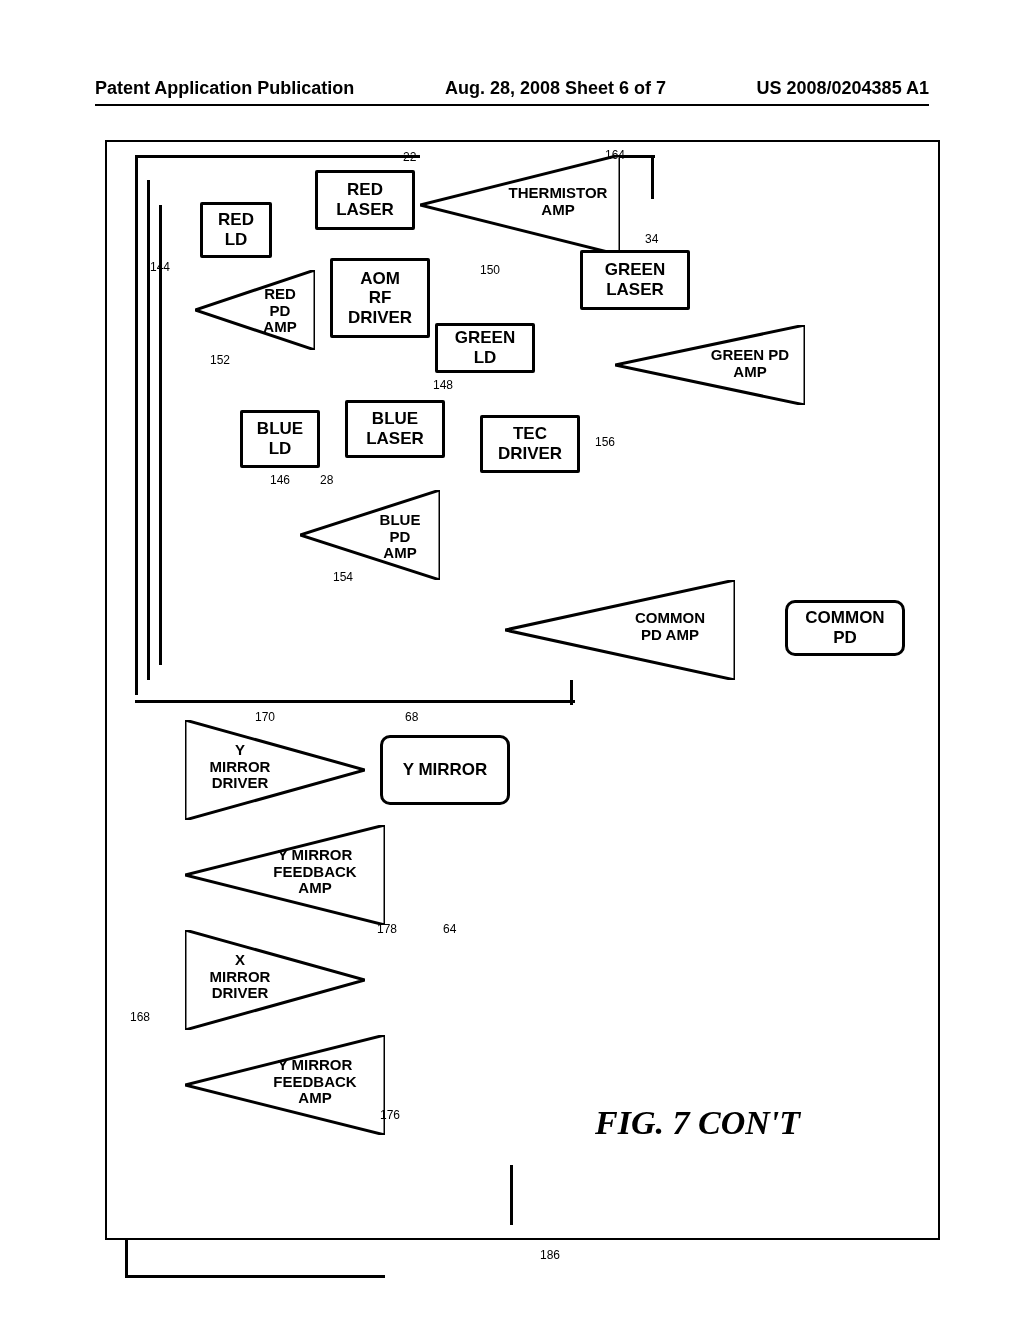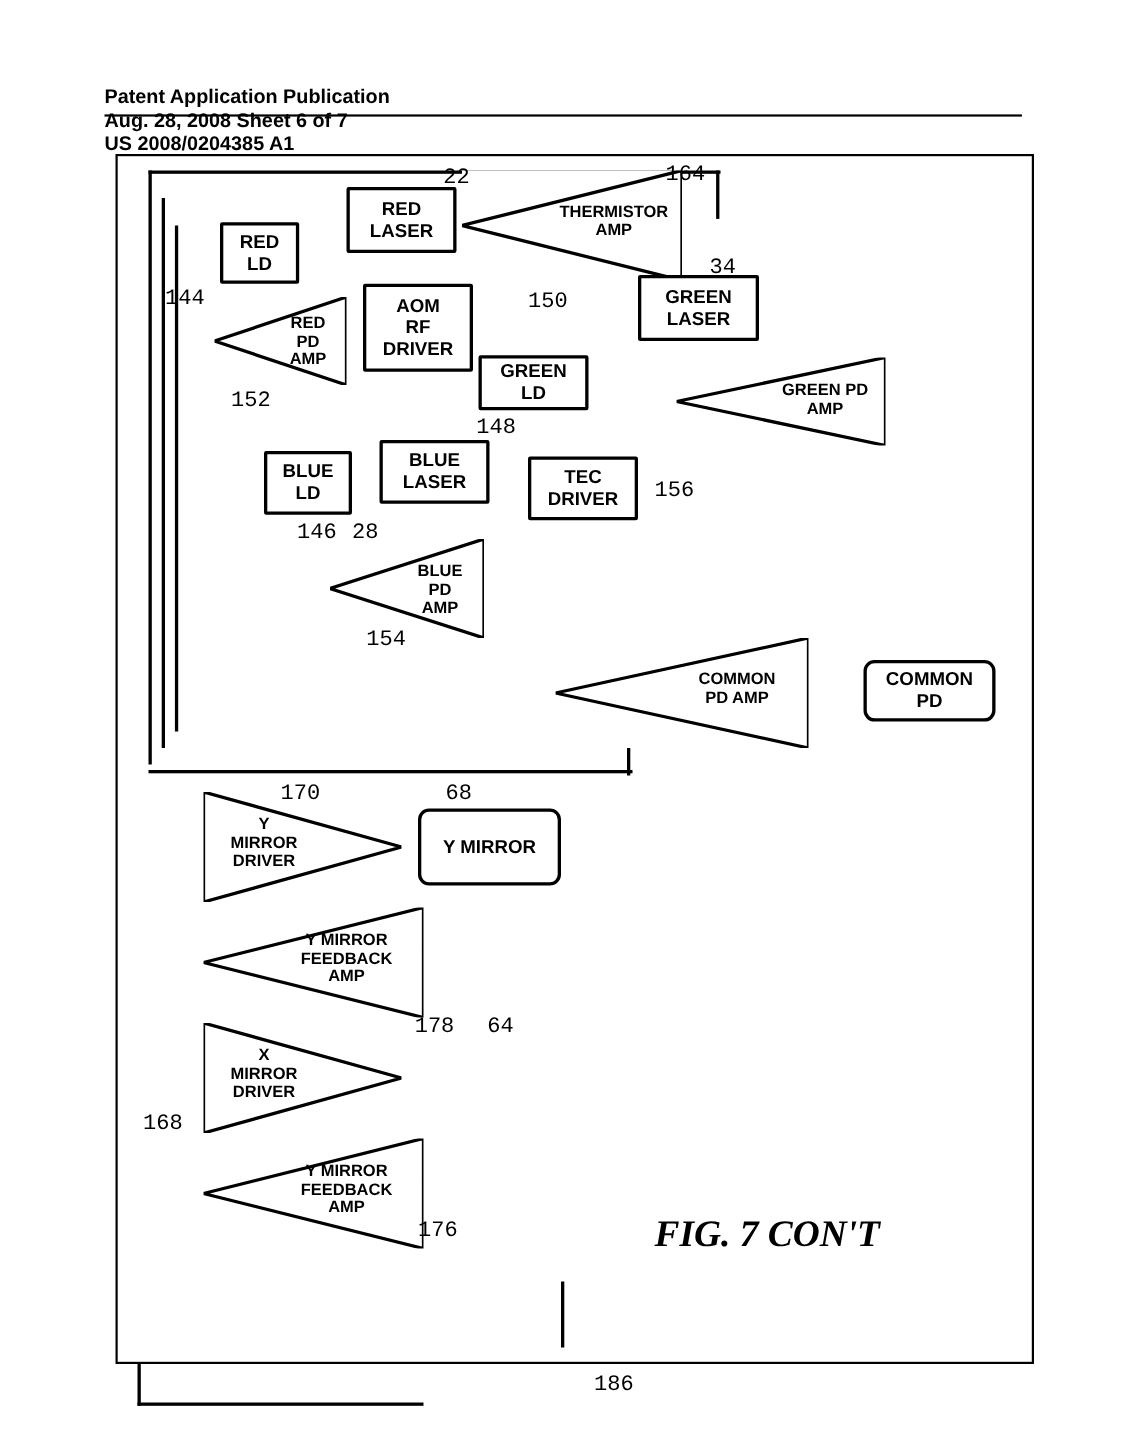--- a/index.html
+++ b/index.html
@@ -14,21 +14,20 @@
   .header {
     position: absolute;
     top: 78px;
     left: 0;
     right: 0;
     padding: 0 95px;
     font-size: 18px;
     font-weight: bold;
     display: flex;
     justify-content: space-between;
-    flex-direction: column;
   }
   .header-underline {
     position: absolute;
     top: 104px;
     left: 95px;
     right: 95px;
     height: 2px;
     background: #000;
   }
   .diagram {
@@ -66,23 +65,22 @@
   .tri svg { position: absolute; left:0; top:0; }
   .tri .lbl {
     position: absolute;
     font-weight: bold;
     font-size: 15px;
     text-align: center;
     line-height: 1.1;
   }
   .ref {
     position: absolute;
-    font-size: 20px;
+    font-size: 12px;
     font-weight: normal;
-    font-family: Liberation Mono, monospace;
   }
   .fig-label {
     position: absolute;
     font-size: 34px;
     font-style: italic;
     font-weight: bold;
     font-family: "Times New Roman", serif;
     margin-top: 24px;
   }
   .wire {

